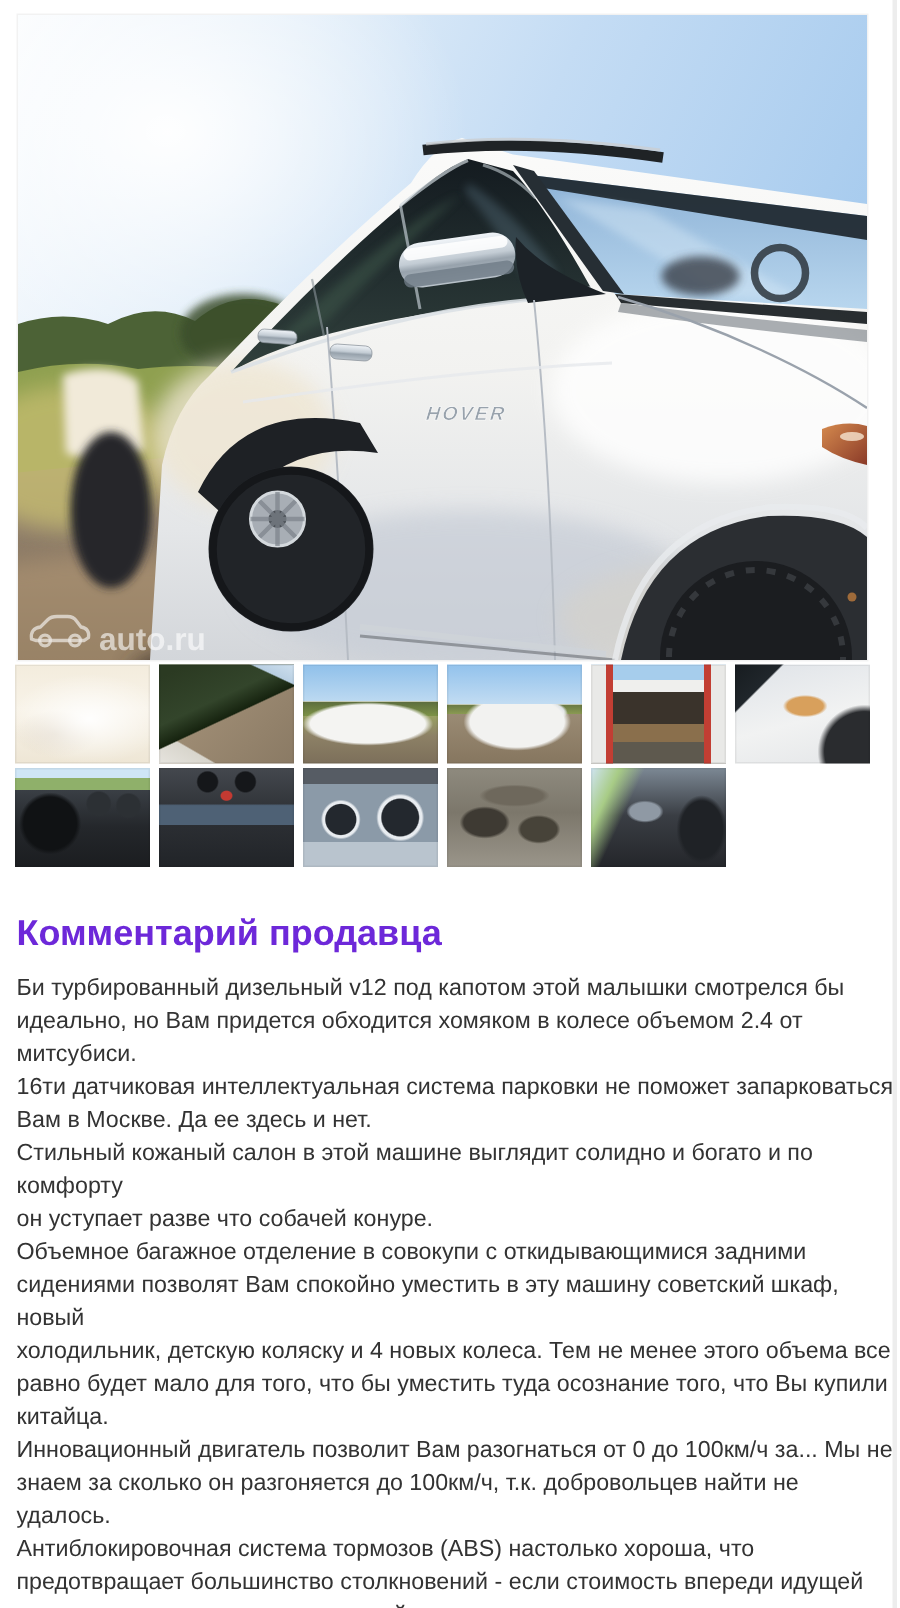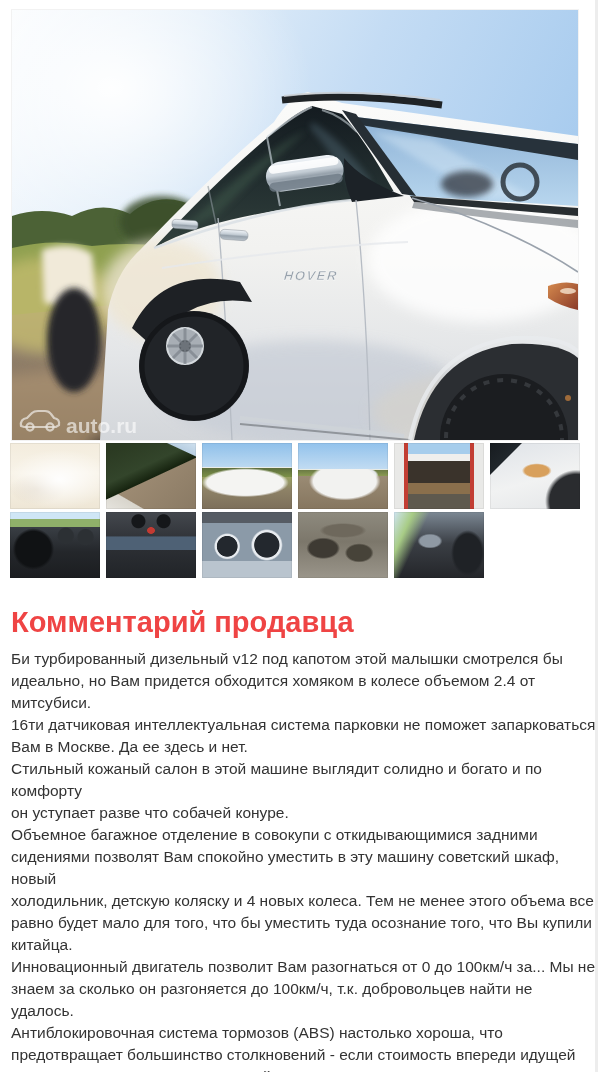--- a/index.html
+++ b/index.html
@@ -77,21 +77,21 @@
     radial-gradient(38px 12px at 50% 28%, #6e685c 0 50%, rgba(0,0,0,0) 62%),
     linear-gradient(180deg, #8e8a7e 0%, #7c776b 45%, #9a958a 100%); }
   .t11 { background:
     linear-gradient(115deg, #cfe4f2 0%, #a8cc86 16%, rgba(0,0,0,0) 30%),
     radial-gradient(28px 38px at 82% 62%, #1f2226 0 50%, rgba(0,0,0,0) 60%),
     radial-gradient(20px 12px at 40% 44%, #8f99a4 0 50%, rgba(0,0,0,0) 62%),
     linear-gradient(180deg, #7c8894 0%, #3a3e44 48%, #24262a 100%); }
 
   .section-title {
     position:absolute; left:11px; top:609px; margin:0;
-    font-size:29px; line-height:27px; font-weight:bold; color:#ef4444;
+    font-size:24px; line-height:27px; font-weight:bold; color:#6d28d9;
   }
   .description {
     position:absolute; left:11px; top:648px; width:585px;
     font-size:15.5px; line-height:22px; color:#333333;
     white-space:pre-line;
   }
   .scroll-strip {
     position:absolute; left:595px; top:0; width:3px; height:1072px;
     background:#ededed;
   }

